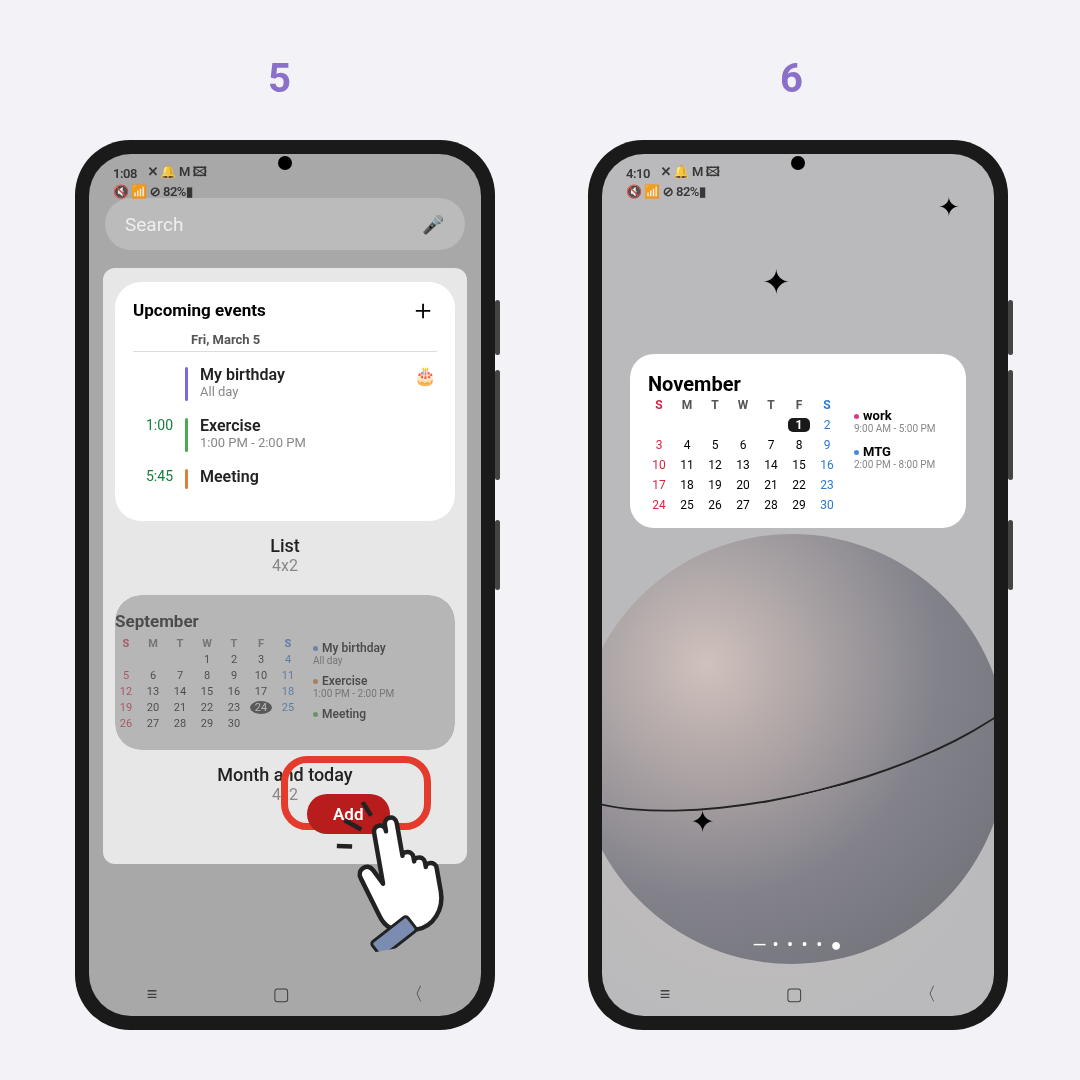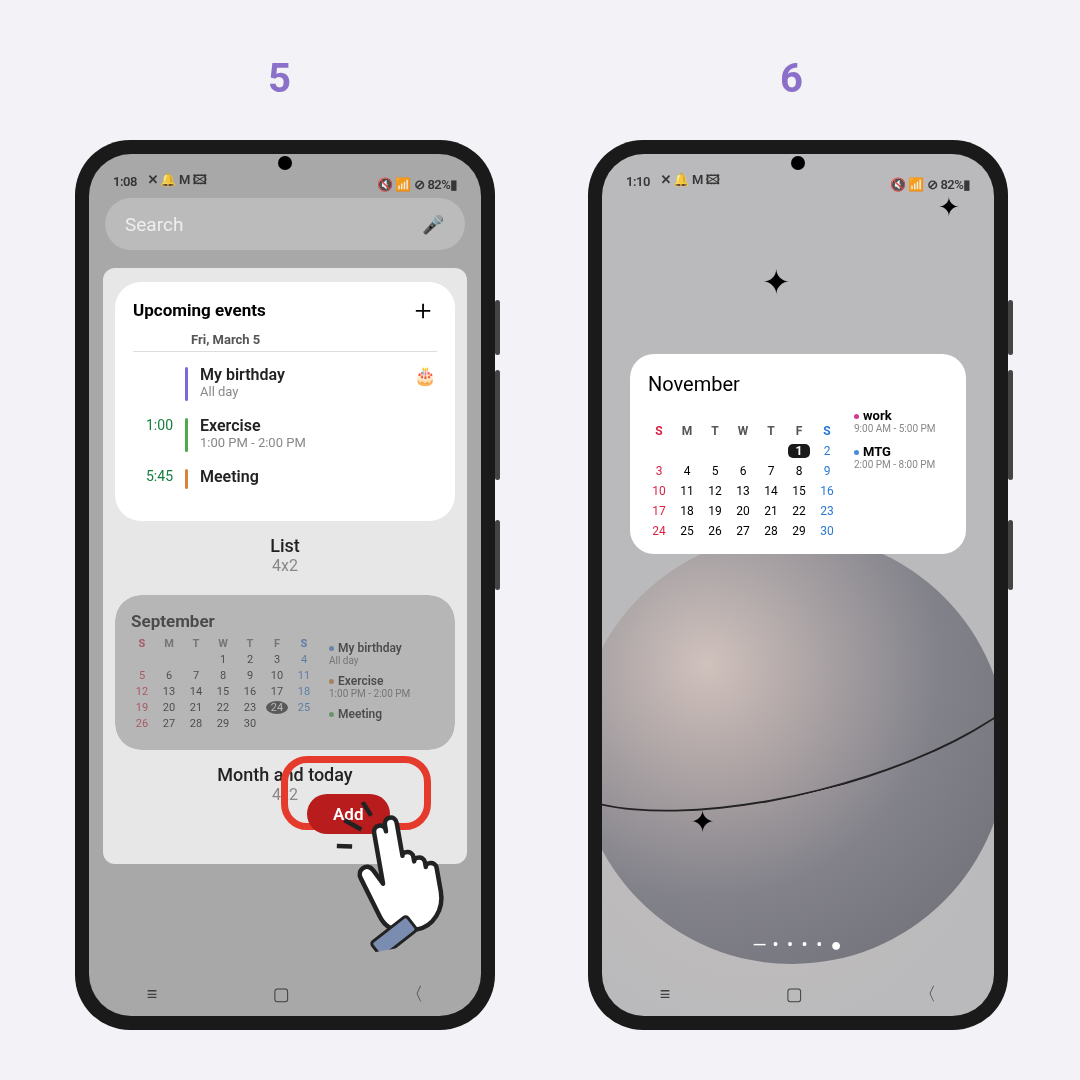--- a/index.html
+++ b/index.html
@@ -62,26 +62,27 @@
     border-radius: 50%;
     left: 50%; top: 16px;
     margin-left: -7px;
     z-index: 50;
   }
 
   
   .status {
     height: 38px;
     display: flex;
-    align-items: flex-end;
+    align-items: flex-start;
     justify-content: space-between;
     padding: 8px 24px 0;
     font-size: 14px;
     font-weight: 600;
     color: #222;
+    flex-direction: column;
   }
   .status .sicons { display: flex; gap: 4px; align-items: center; font-size: 13px; letter-spacing: -0.5px; }
   .status .sicons span { opacity: 0.85; }
   .batt { color:#222; }
 
   
   .search-bar {
     margin: 6px 16px;
     height: 52px;
     background: rgba(255,255,255,0.22);
@@ -131,21 +132,21 @@
   .cake { font-size:18px; float:right; }
 
   .label-pair { text-align:center; margin: 14px 0 20px; }
   .label-pair .big { font-size:18px; color:#222; font-weight:500;}
   .label-pair .small{ font-size:16px; color:#888;}
 
   
   .month-widget {
     background: #fff;
     border-radius: 26px;
-    padding: 16px 16px 20px;
+    padding: 16px 0 20px;
     display: flex;
     gap: 14px;
     position: relative;
     overflow:hidden;
   }
   .dim-overlay { position:absolute; inset:0; background:rgba(130,130,130,0.58); border-radius:26px;}
   .mw-month { font-size: 17px; font-weight: 700; margin-bottom:6px;}
   .cal-grid { display:grid; grid-template-columns: repeat(7, 22px); gap: 3px 5px; font-size:11px; text-align:center;}
   .cal-grid .h { font-weight:700; color:#666;}
   .cal-grid .su{ color:#d24;}
@@ -202,21 +203,21 @@
   .home-cal {
     position: absolute;
     left: 28px; top: 200px;
     width: 336px;
     background:#fff;
     border-radius: 24px;
     padding: 18px 14px 16px 18px;
     display:flex;
     gap: 16px;
   }
-  .hc-month { font-size:20px; font-weight:400; margin-bottom:28px;}
+  .hc-month { font-size:20px; font-weight:700; margin-bottom:2px;}
   .hc-grid { display:grid; grid-template-columns: repeat(7, 22px); gap: 6px 6px; font-size:12px; text-align:center;}
   .hc-grid .h{font-weight:700;color:#555;}
   .hc-grid .su{color:#d24;} .hc-grid .sa{color:#2a7ad4;}
   .hc-grid .today{background:#1a1a1a;color:#fff;border-radius:5px;font-weight:700;}
   .hc-events{ padding-top: 36px; font-size:13px;}
   .hc-events .t{font-weight:700;}
   .hc-events .d{font-size:10px;color:#888;margin-bottom:10px;}
   .dot.pk{background:#d6398f;}
 
   
@@ -379,21 +380,21 @@
 </div>
 
 <div class="phone right">
   <div class="side-btn sb1"></div>
   <div class="side-btn sb2"></div>
   <div class="side-btn sb3"></div>
   <div class="camera"></div>
   <div class="screen right-scr">
 
     <div class="status">
-      <div class="sicons"><span>1:10</span>&nbsp;<span>✕ 🔔 M 🖾</span></div>
+      <div class="sicons"><span>4:10</span>&nbsp;<span>✕ 🔔 M 🖾</span></div>
       <div class="sicons batt">
           <span>🔇 📶 ⊘ 82%▮</span>
         </div>
     </div>
 
     <div class="planet"></div>
     <div class="ring"></div>
     <div class="spark a">✦</div>
     <div class="spark b">✦</div>
     <div class="spark c">✦</div>

